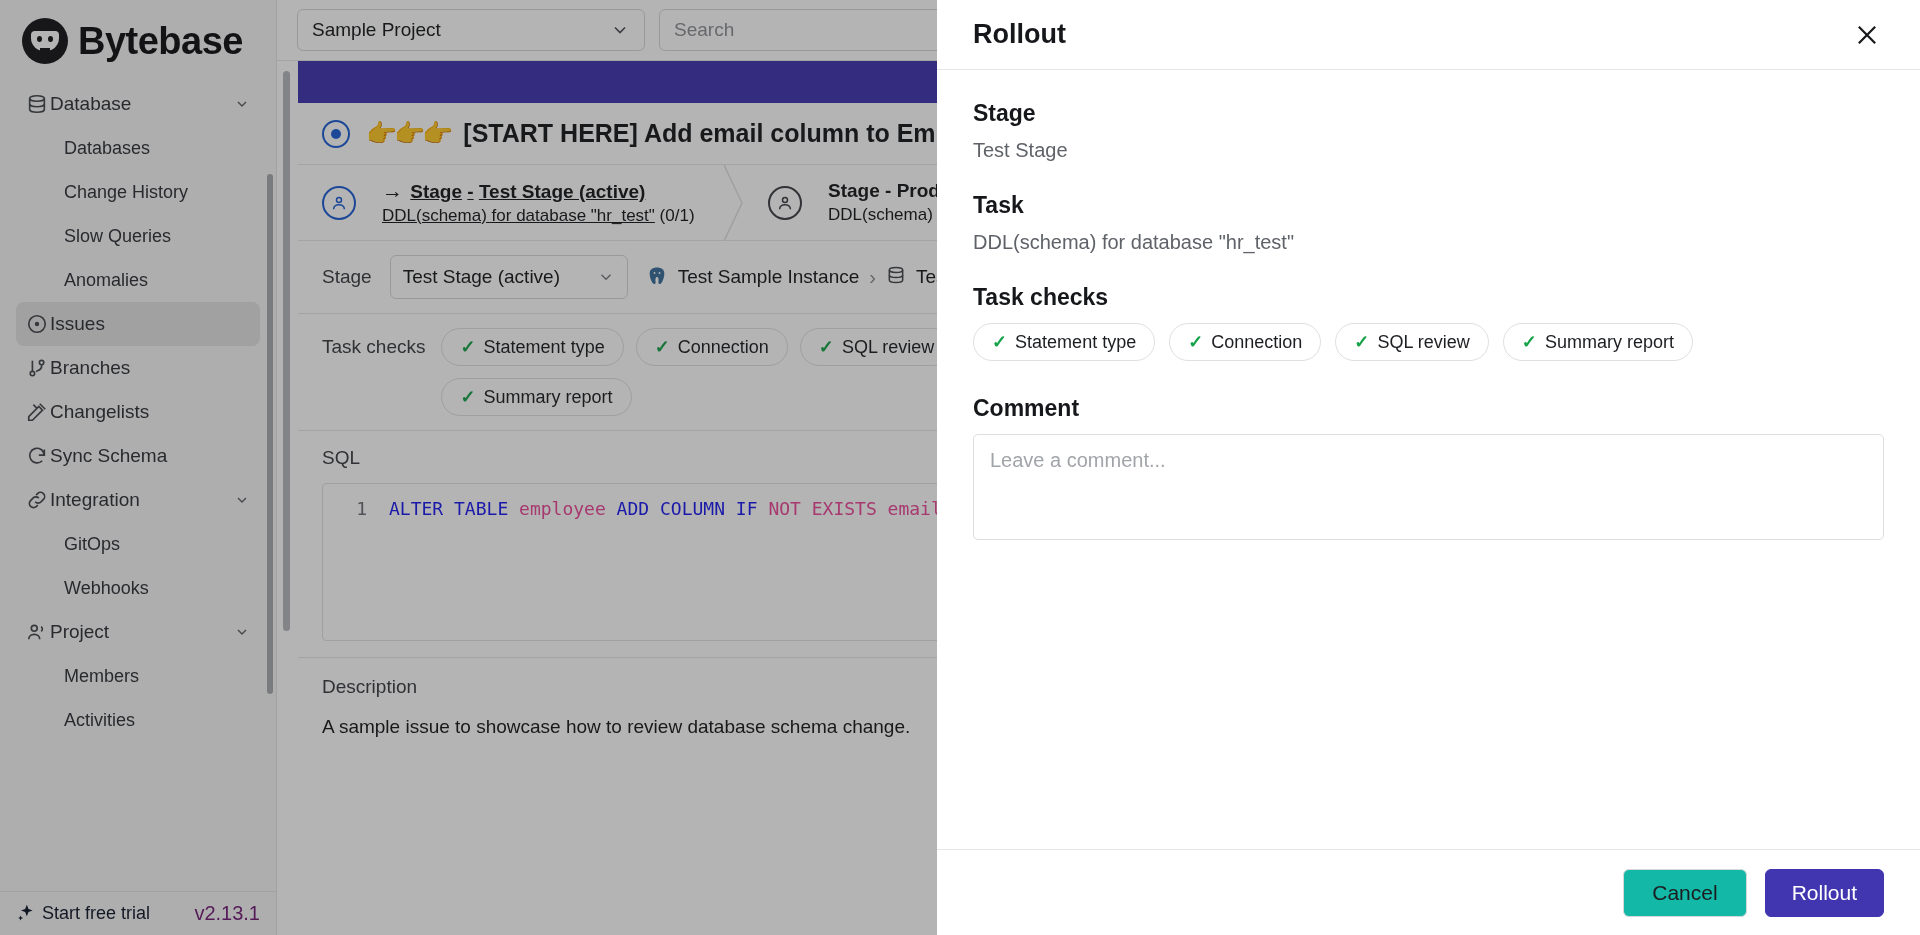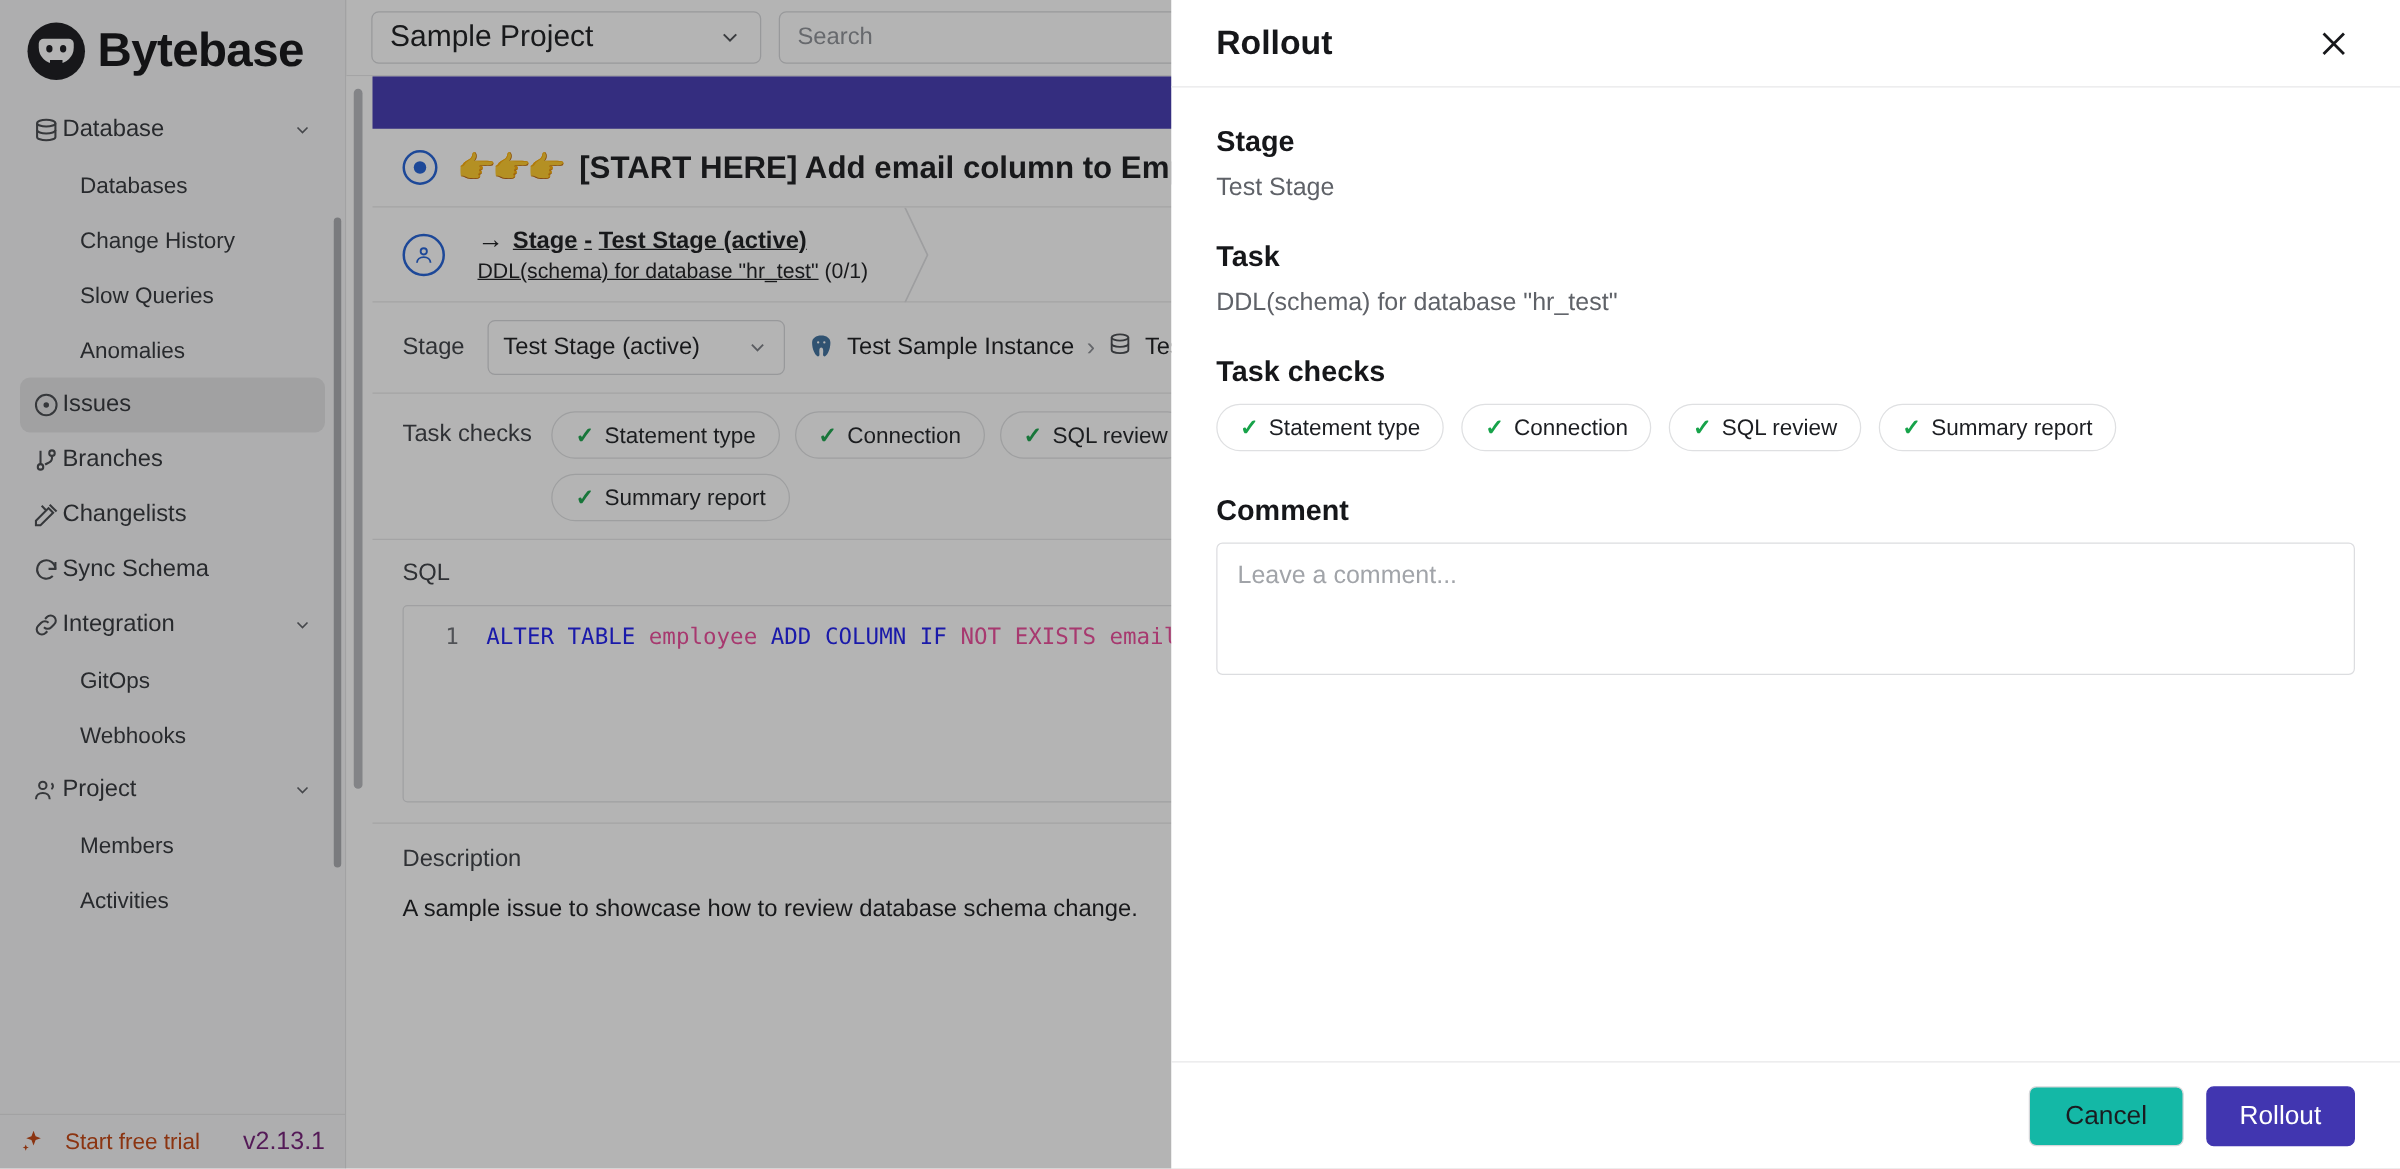--- a/index.html
+++ b/index.html
@@ -62,33 +62,33 @@
   .side-scroll {
     position: absolute; right: 3px; top: 96px;
     width: 6px; height: 520px; border-radius: 3px; background: #a9abaf;
   }
 
   .side-footer {
     height: 44px; flex: 0 0 44px; border-top: 1px solid #e5e5e6;
     display: flex; align-items: center; padding: 0 16px; gap: 8px;
     background: #f7f7f8;
   }
-  .trial { display: flex; gap: 16px; color: #c2410c; font-size: 18px; font-weight: 500; cursor: pointer; }
+  .trial { display: flex; gap: 6px; color: #0f172a; font-size: 18px; font-weight: 500; cursor: pointer; }
   .trial svg { width: 20px; height: 20px; display: block; }
   .ver { margin-left: auto; color: #701a75; font-size: 20px; }
 
   
   .main { flex: 1 1 auto; height: 935px; display: flex; flex-direction: column; min-width: 0; background: #fff; }
   .topbar {
     height: 61px; flex: 0 0 61px; display: flex; align-items: center;
     gap: 14px; padding: 0 20px; border-bottom: 1px solid #e7e7e9; background: #fff;
   }
   .proj-select {
-    width: 312px; height: 42px; border: 1px solid #d6d7da; border-radius: 6px;
-    display: flex; align-items: center; padding: 0 14px; font-size: 24px; color: #17181b;
+    width: 348px; height: 42px; border: 1px solid #d6d7da; border-radius: 6px;
+    display: flex; align-items: center; padding: 0 14px; font-size: 19px; color: #17181b;
     background: #fff; cursor: pointer;
   }
   .proj-select .caret { margin-left: auto; width: 20px; height: 20px; color: #4b4e53; }
   .proj-select .caret svg { width: 20px; height: 20px; display:block; }
   .search-box {
     flex: 1 1 auto; height: 42px; border: 1px solid #d6d7da; border-radius: 6px;
     display: flex; align-items: center; padding: 0 14px; font-size: 19px; color: #8c8f95;
     background: #fff; cursor: text; max-width: 900px;
   }
 
@@ -427,20 +427,38 @@
                   <span>(0/1)</span>
                 </div>
               </div>
               <span class="chev-sep">
                 <svg width="22" height="76" viewBox="0 0 22 76" fill="none" stroke="#dedfe1" stroke-width="1.4">
                     <path d="M1 0l18 38-18 38"></path>
                   </svg>
               </span>
             </div>
 
+            <div class="stage-cell done">
+              <span class="avatar">
+                <svg viewBox="0 0 24 24" fill="none" stroke="currentColor" stroke-width="1.8">
+                    <circle cx="12" cy="8.5" r="3"></circle>
+                    <path d="M5.5 19.5c0-3.4 2.9-5.5 6.5-5.5s6.5 2.1 6.5 5.5"></path>
+                  </svg>
+              </span>
+              <div class="stage-lines">
+                <div class="stage-l1">
+                  <span>Stage</span>
+                  <span>-</span>
+                  <span>Prod</span>
+                </div>
+                <div class="stage-l2">
+                  <span>DDL(schema) f</span>
+                </div>
+              </div>
+            </div>
           </div>
 
           <div class="row-strip">
             <span class="row-label">Stage</span>
             <div class="stage-dd">
               <span>Test Stage (active)</span>
               <span class="caret">
                 <svg viewBox="0 0 24 24" fill="none" stroke="currentColor" stroke-width="2">
                     <path d="M6 9l6 6 6-6"></path>
                   </svg>

